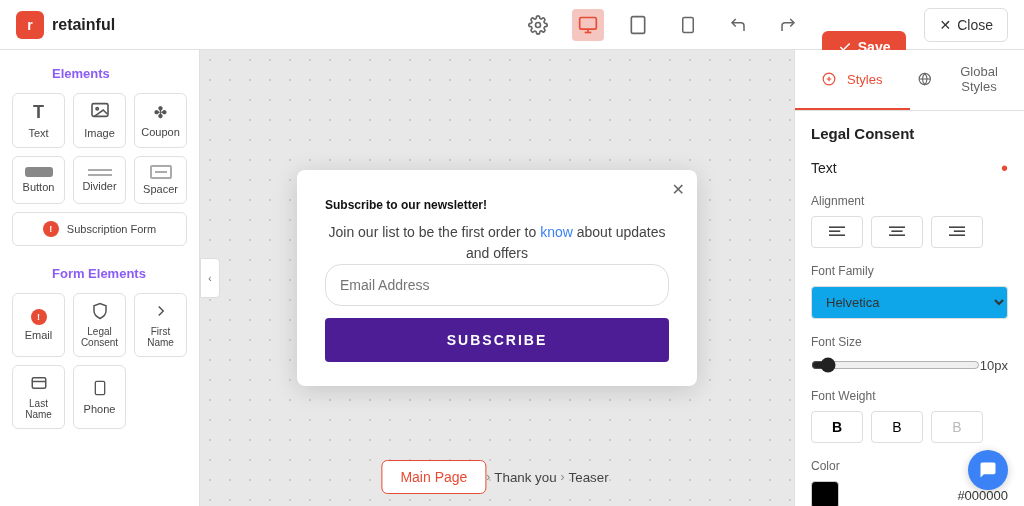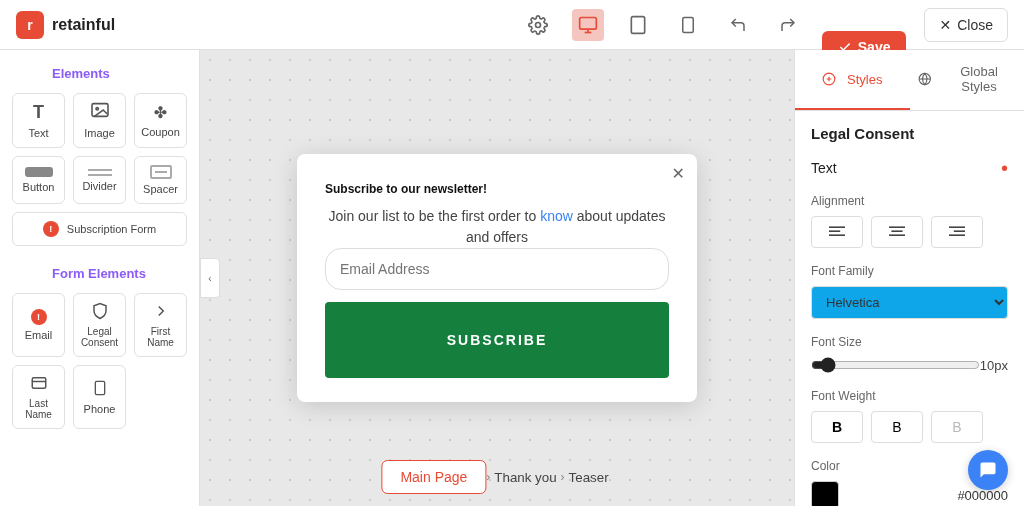--- a/index.html
+++ b/index.html
@@ -74,22 +74,22 @@
       background: none; border: none; cursor: pointer; font-size: 16px; color: #666;
     }
     .modal-title { font-size: 12px; font-weight: 700; margin-bottom: 10px; color: #111; }
     .modal-subtitle { font-size: 14px; color: #444; margin-bottom: 0; line-height: 1.5; text-align: center; }
     .modal-subtitle a { color: #3b82f6; text-decoration: none; }
     .email-input {
       width: 100%; padding: 12px 14px; border: 1px solid #ddd; border-radius: 16px;
       font-size: 14px; color: #999; margin-bottom: 12px; outline: none;
     }
     .subscribe-btn {
-      width: 100%; background: #15803d; color: white; border: none; border-radius: 4px;
-      padding: 30px; font-size: 14px; font-weight: 700; letter-spacing: 2px; cursor: pointer;
+      width: 100%; background: #4c1d95; color: white; border: none; border-radius: 4px;
+      padding: 14px; font-size: 14px; font-weight: 700; letter-spacing: 2px; cursor: pointer;
     }
     .canvas-toggle { position: absolute; left: 0; top: 50%; transform: translateY(-50%); background: #fff; border: 1px solid #ddd; width: 20px; height: 40px; border-radius: 0 4px 4px 0; cursor: pointer; display: flex; align-items: center; justify-content: center; color: #666; font-size: 10px; }
 
     
     .page-tabs {
       position: absolute; bottom: 0; left: 50%; transform: translateX(-50%);
       display: flex; align-items: center; gap: 0; background: transparent; padding: 12px 0;
     }
     .page-tab { display: flex; align-items: center; gap: 6px; font-size: 14px; }
     .page-tab-btn {

